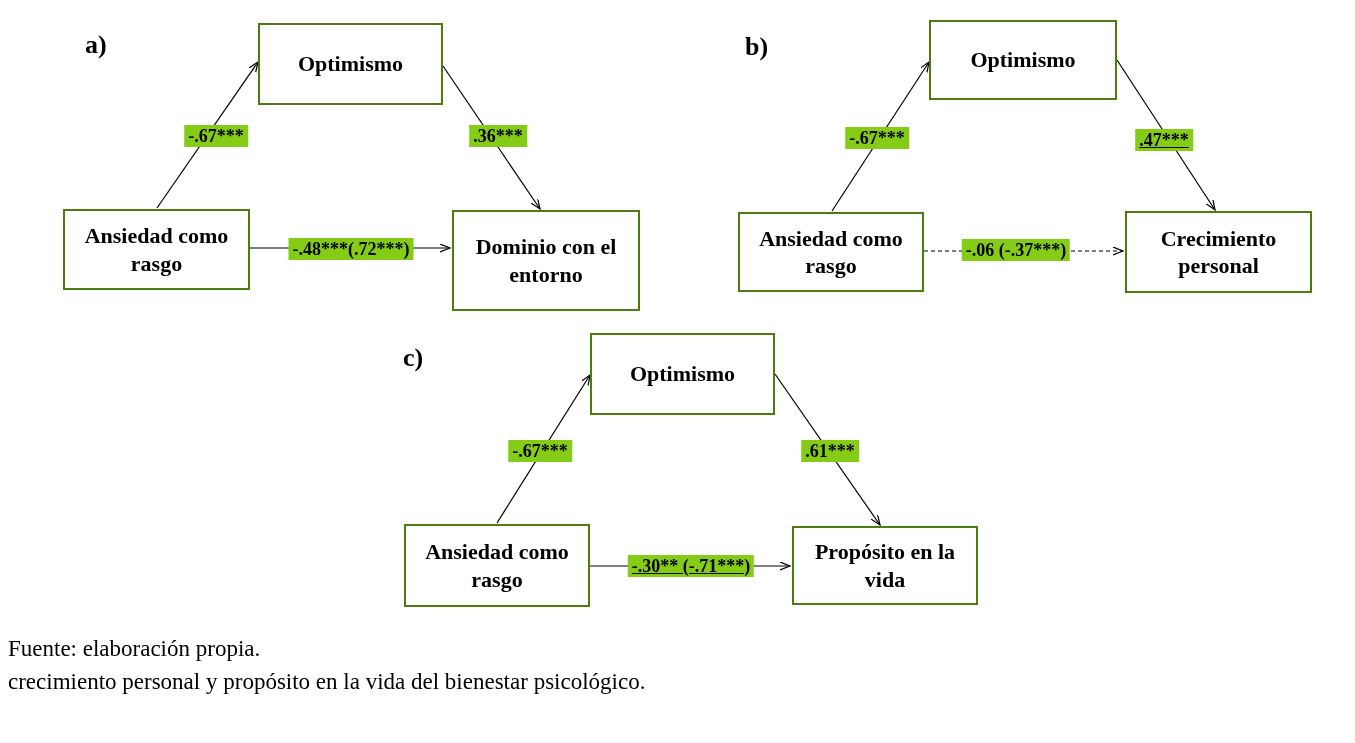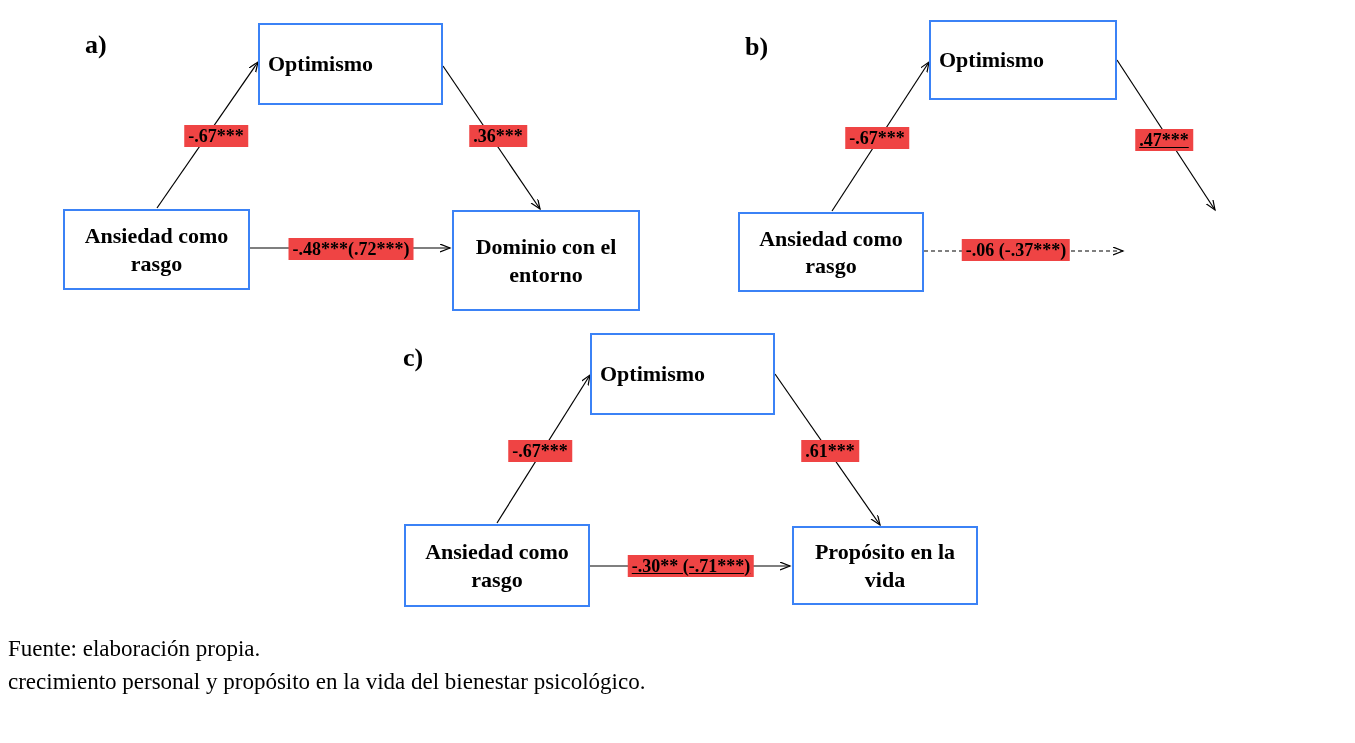--- a/index.html
+++ b/index.html
@@ -9,25 +9,25 @@
     height: 743px;
     background: #ffffff;
     font-family: "Liberation Serif", serif;
     color: #000;
     overflow: hidden;
   }
   .arrows { position: absolute; left: 0; top: 0; z-index: 1; }
   .node-box {
     position: absolute;
     box-sizing: border-box;
-    border: 2px solid #3b82f6;
+    border: 2px solid #4d7c0f;
     background: #fff;
     display: flex;
     align-items: center;
-    justify-content: flex-start;
+    justify-content: center;
     text-align: center;
     z-index: 2;
   }
   .node-box span {
     font-weight: bold;
     font-size: 22px;
     line-height: 1.25;
     padding: 0 8px;
   }
   .panel-letter {
@@ -36,21 +36,21 @@
     font-size: 26px;
     line-height: 1;
     z-index: 2;
   }
   .coef {
     position: absolute;
     transform: translate(-50%, -50%);
     font-weight: bold;
     font-size: 18px;
     line-height: 1;
-    background: #ef4444;
+    background: #84cc16;
     padding: 2px 4px;
     white-space: nowrap;
     z-index: 3;
   }
   .caption {
     position: absolute;
     left: 8px;
     top: 632px;
     width: 1345px;
     font-size: 23px;
@@ -102,20 +102,23 @@
   <span class="coef" style="left:351px; top:249px;">-.48***(.72***)</span>
 
   <div class="panel-letter" style="left:745px; top:34px;">b)</div>
 
   <div class="node-box" style="left:929px; top:20px; width:188px; height:80px;">
     <span>Optimismo</span>
   </div>
   <div class="node-box" style="left:738px; top:212px; width:186px; height:80px;">
     <span>Ansiedad como rasgo</span>
   </div>
+  <div class="node-box" style="left:1125px; top:211px; width:187px; height:82px;">
+    <span>Crecimiento personal</span>
+  </div>
 
   <span class="coef" style="left:877px; top:138px;">-.67***</span>
   <span class="coef" style="left:1164px; top:140px;text-decoration:underline;">.47***</span>
   <span class="coef" style="left:1016px; top:250px;">-.06 (-.37***)</span>
 
   <div class="panel-letter" style="left:403px; top:345px;">c)</div>
 
   <div class="node-box" style="left:590px; top:333px; width:185px; height:82px;">
     <span>Optimismo</span>
   </div>

